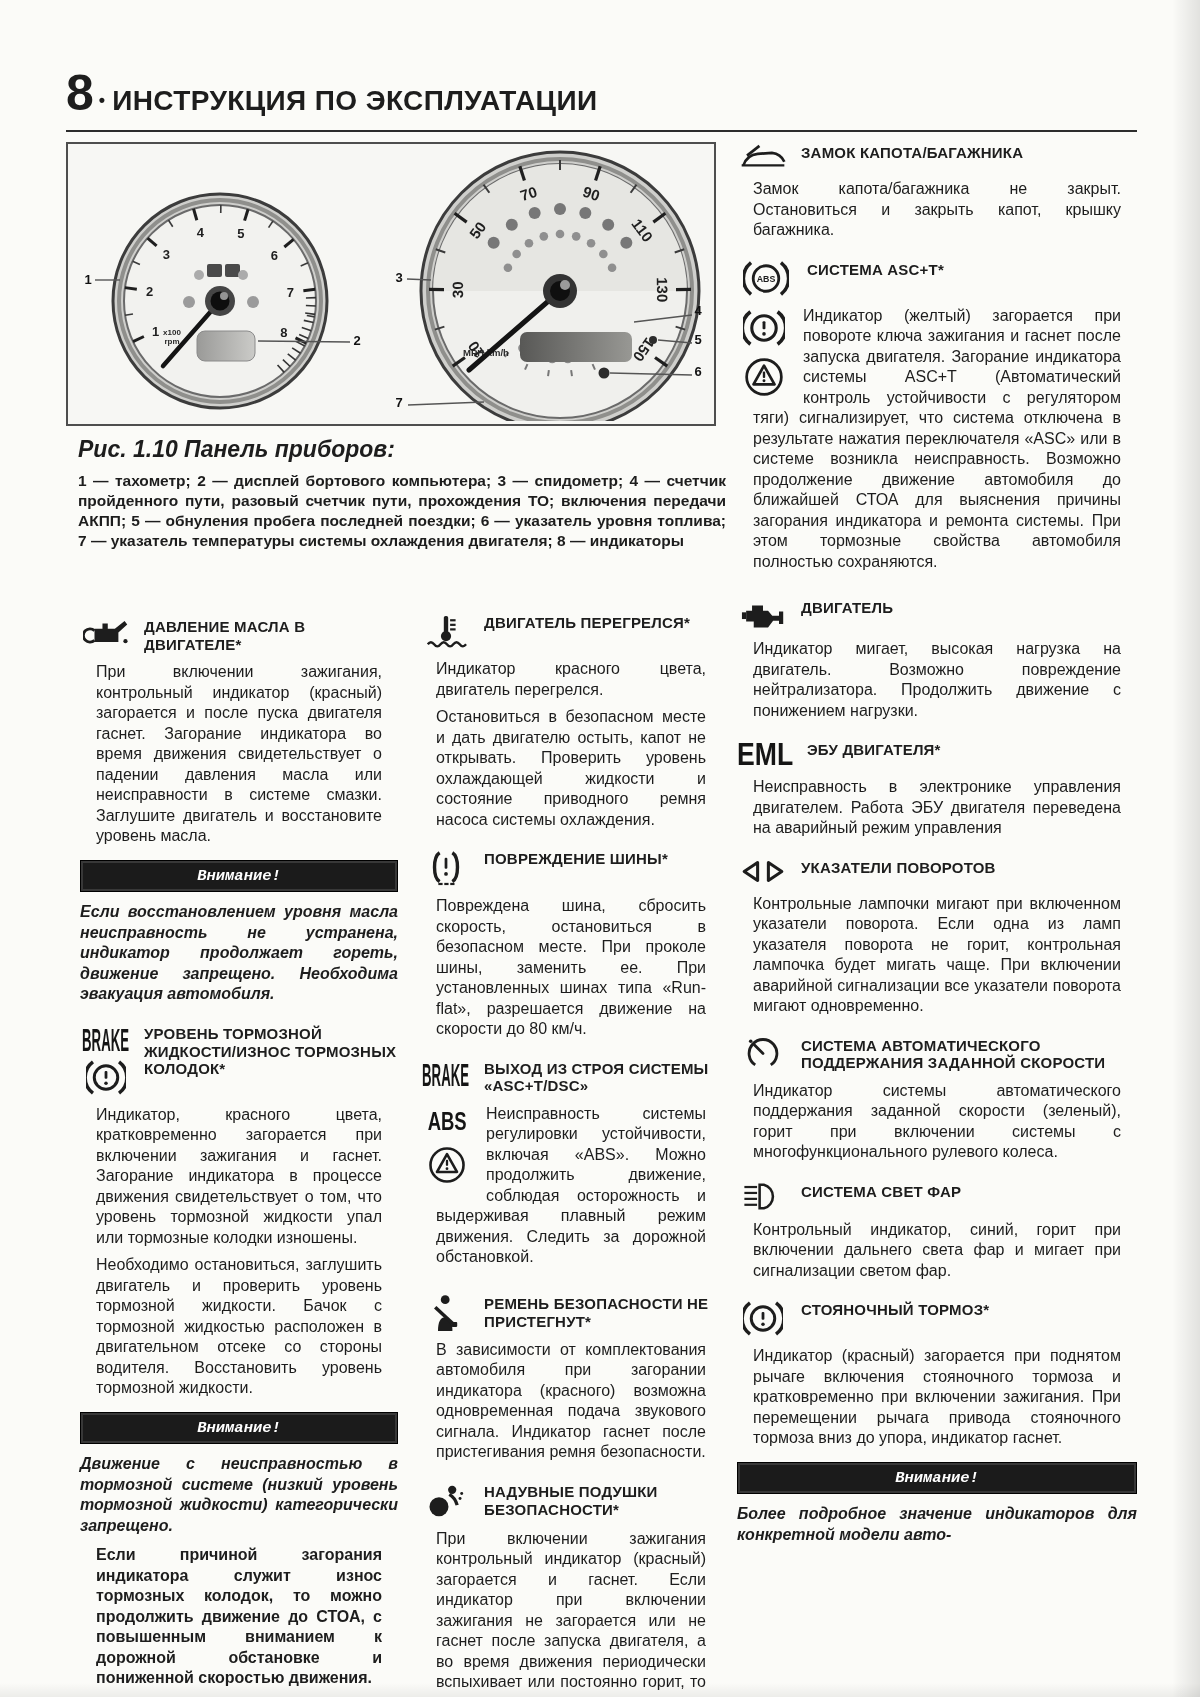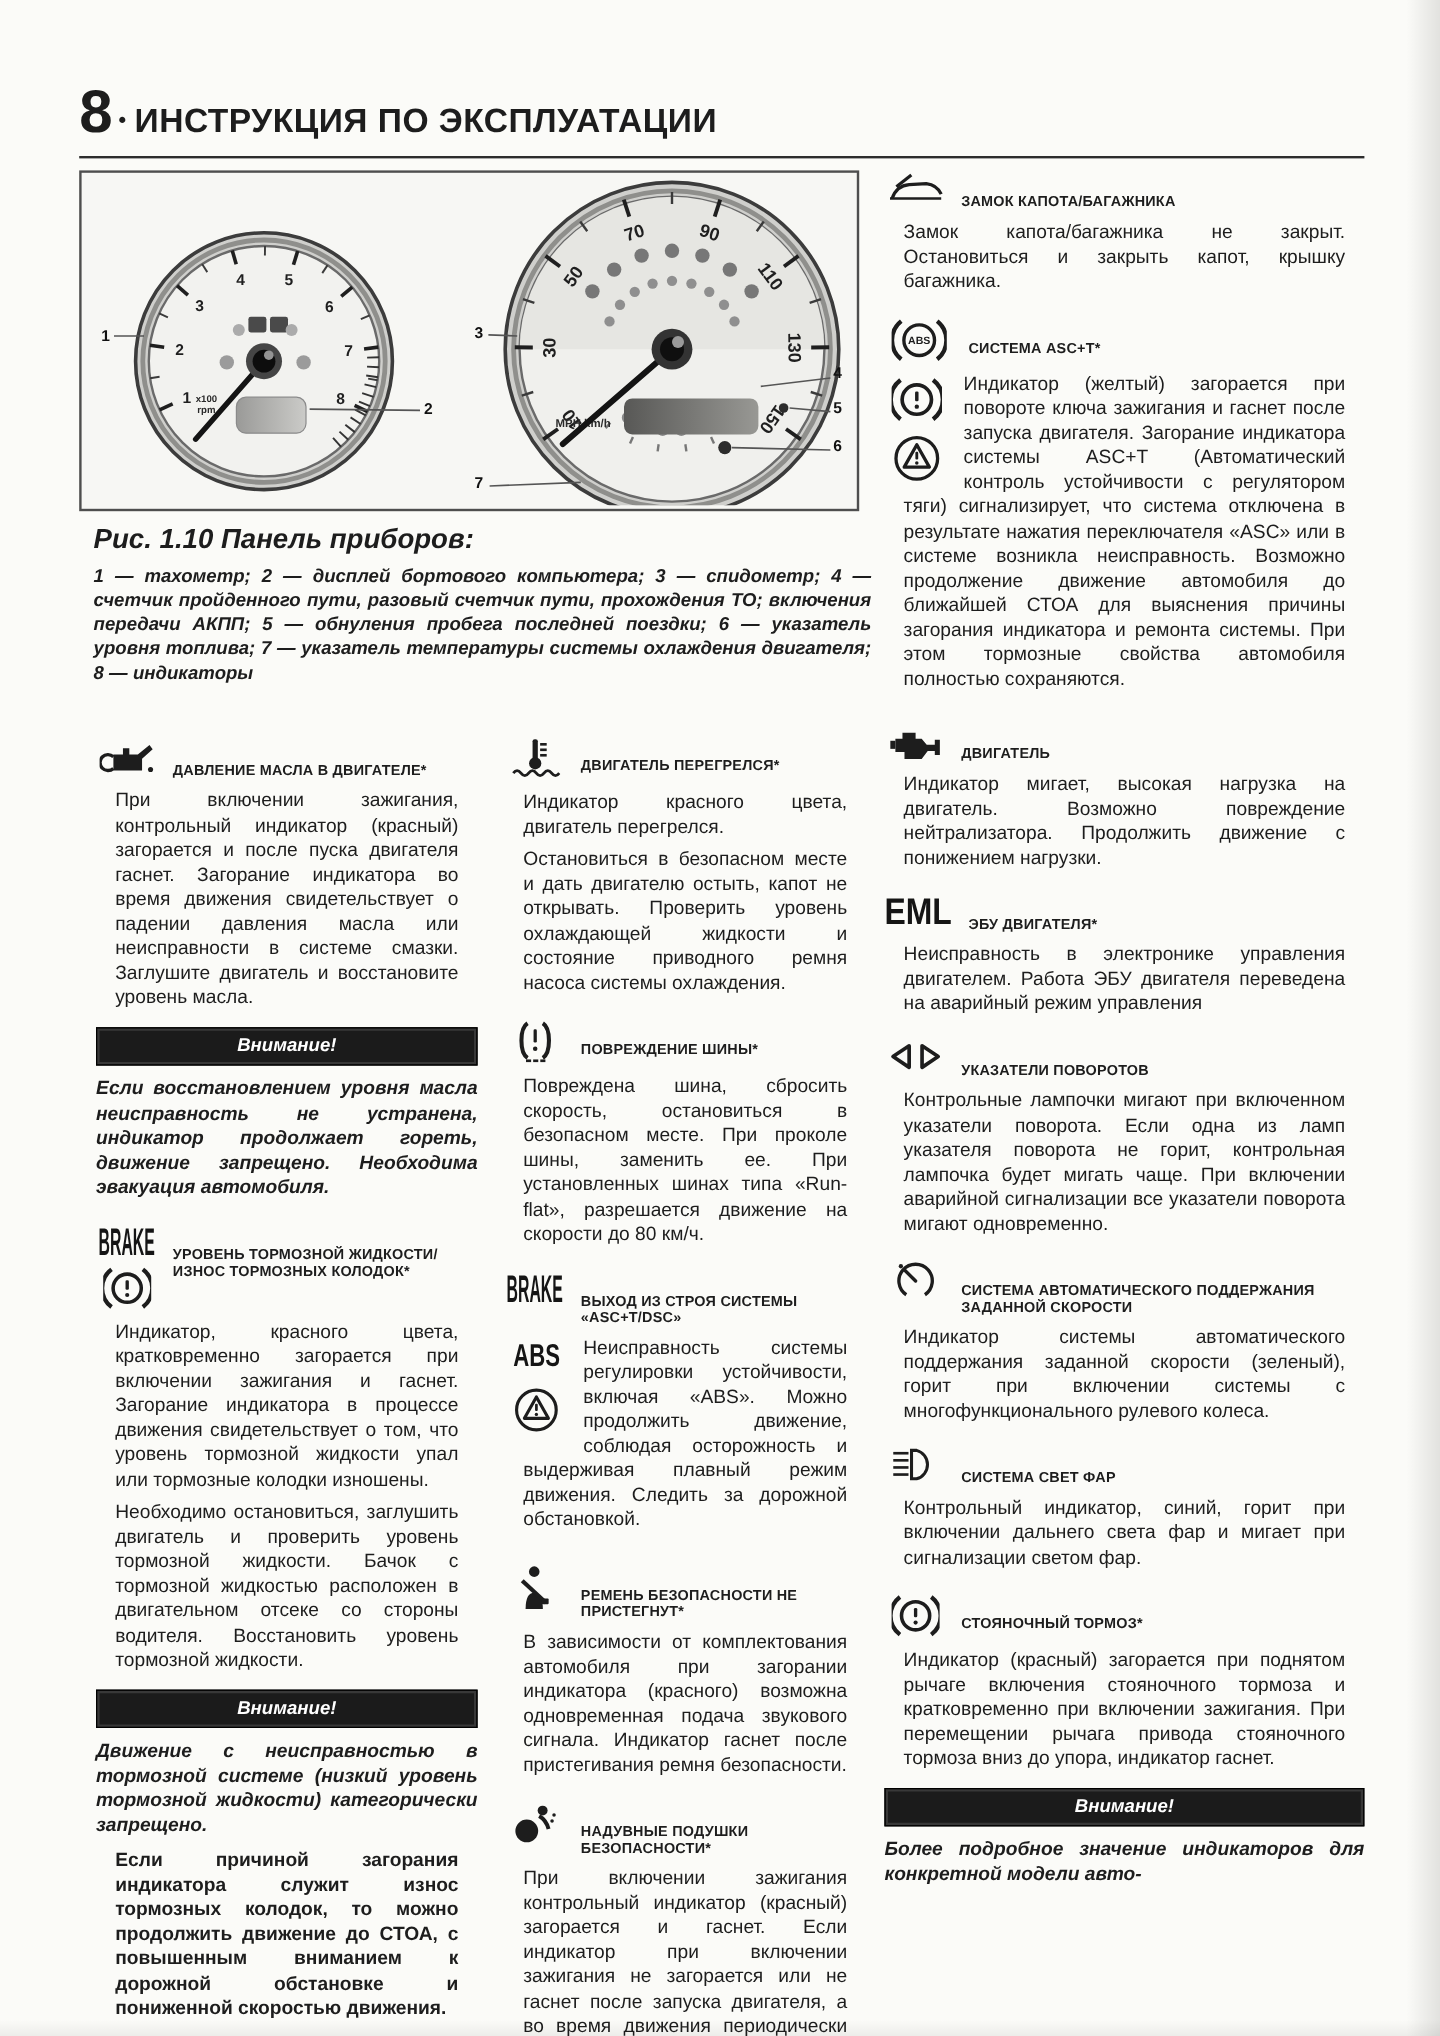--- a/index.html
+++ b/index.html
@@ -22,45 +22,45 @@
   .htitle{font-size:28px;font-weight:700;letter-spacing:.4px;}
   .hrule{position:absolute;left:66px;top:130px;width:1071px;height:2px;background:#2d2d2d;}
 
   
   .fig-box{position:absolute;left:66px;top:142px;width:646px;height:280px;
     border:2px solid #4e4e4e;background:#f7f7f4;overflow:hidden;margin:0;}
   .fig-box svg{display:block;}
 
   .caption{position:absolute;left:78px;top:436px;width:648px;}
   .cap-title{font-size:23px;font-weight:800;font-style:italic;margin-bottom:8px;}
-  .cap-legend{font-size:15.5px;font-weight:700;font-style:italic;line-height:1.3;text-align:justify;}
+  .cap-legend{font-size:15.5px;font-weight:700;line-height:1.3;text-align:justify;}
 
   
   .col{position:absolute;font-size:16px;line-height:20.5px;}
   .col-left{left:80px;top:598px;width:318px;}
   .col-middle{left:420px;top:594px;width:302px;}
   .col-right{left:737px;top:140px;width:400px;}
 
   .sec{margin-bottom:6px;}
   .sec-head{display:flex;align-items:flex-start;gap:12px;margin:18px 0 9px;}
   .col-right .sec:first-child .sec-head{margin-top:2px;}
   .icon-cell{flex:0 0 52px;width:52px;display:flex;flex-direction:column;
     align-items:center;gap:7px;padding-top:1px;overflow:visible;}
   .icon-cell.wide{flex-basis:58px;width:58px;}
-  .sec-title{font-size:12px;font-weight:800;line-height:1.18;margin:19px 0 0;letter-spacing:.2px;}
+  .sec-title{font-size:15px;font-weight:800;line-height:1.18;margin:2px 0 0;letter-spacing:.2px;}
   .para{margin:0 16px 7px;text-align:justify;}
   .after-warn{font-weight:700;}
 
   .float-icons{float:left;width:54px;display:flex;flex-direction:column;gap:9px;
     align-items:center;margin:3px 12px 4px 0;}
 
   .warn-bar{margin:13px 0 10px;background:#1b1b1b;border:1px solid #000;
     box-shadow:inset 0 0 0 2px #383838;padding:5px 6px;}
   .warn-bar span{display:block;color:#ffffff;font-weight:700;font-style:italic;
-    font-size:15.5px;text-align:center;}
+    font-size:15.5px;text-align:center;font-family:Liberation Mono, monospace;}
   .warn-text{font-weight:700;font-style:italic;text-align:justify;margin:0 0 9px;}
 
   .txt-icon{display:inline-block;line-height:1;font-weight:800;color:#151515;white-space:nowrap;}
   .brake-txt{font-size:20px;transform:scale(.66,1.6);transform-origin:center top;}
   .abs-txt{font-size:21px;transform:scale(.88,1.25);transform-origin:center top;}
   .eml-txt{font-size:28px;transform:scale(.95,1.1);transform-origin:left top;font-weight:700;}
   .icon-cell svg,.float-icons svg{display:block;}
 </style>
 </head>
 <body>

